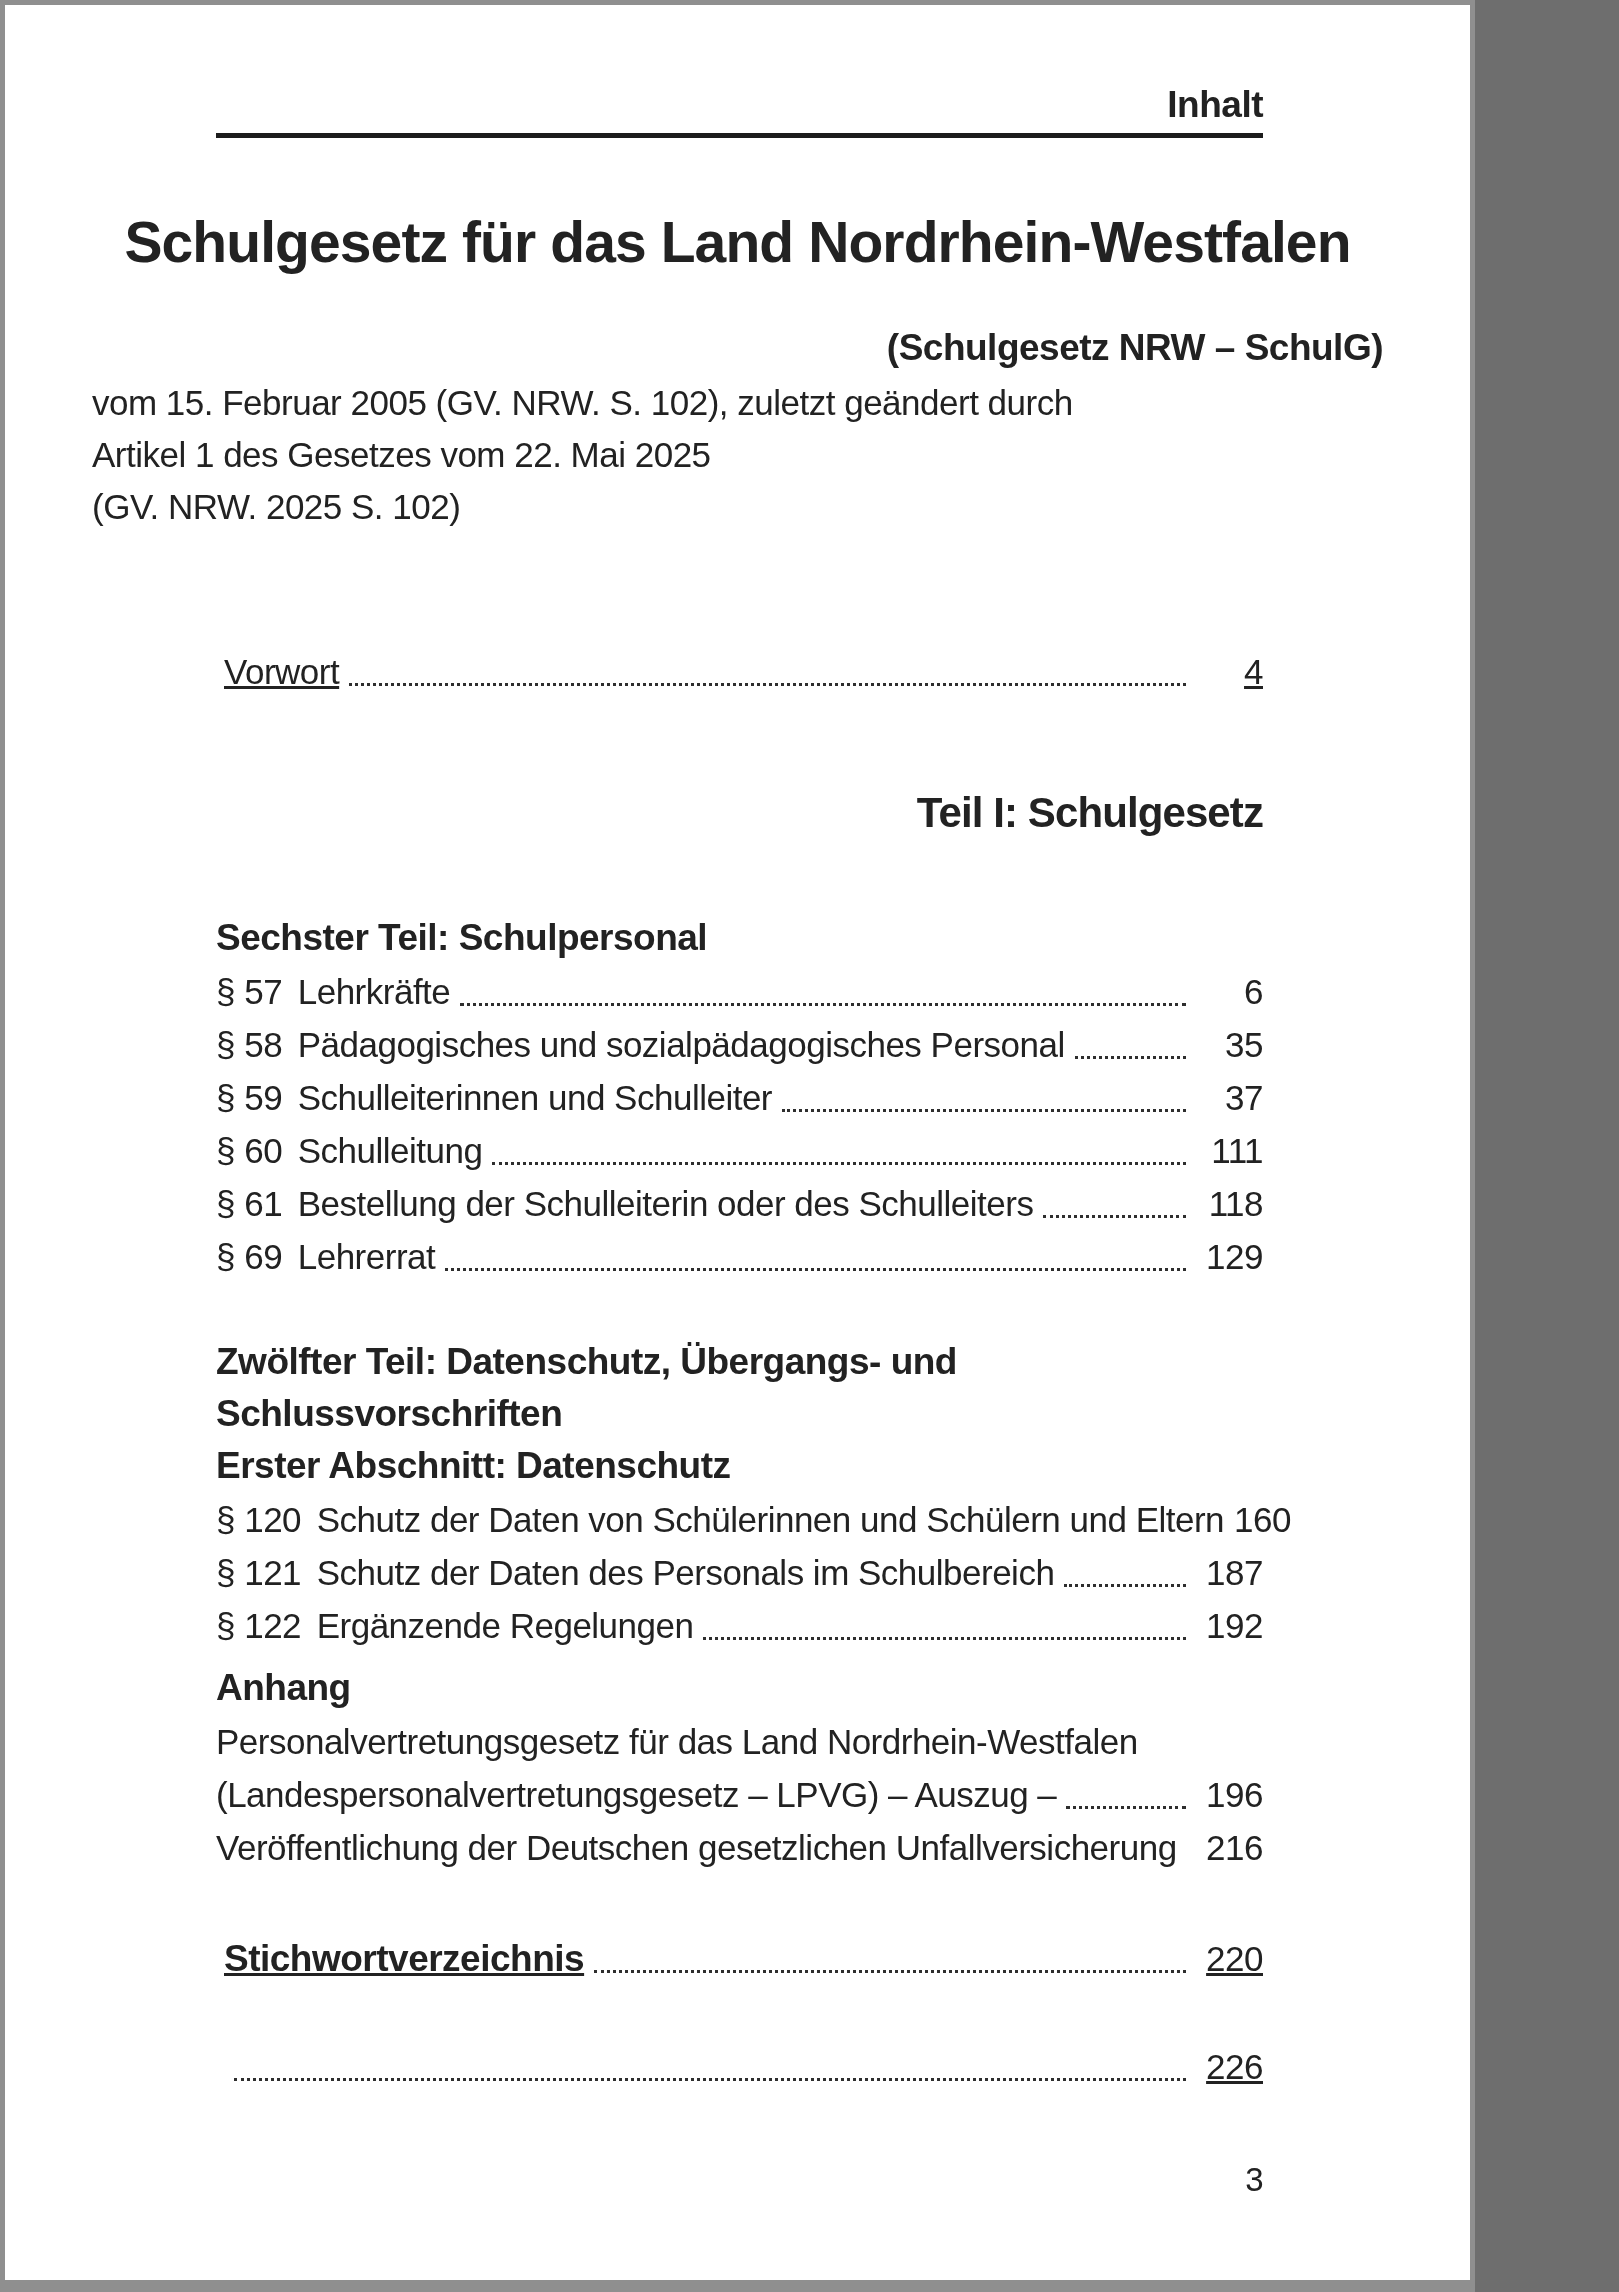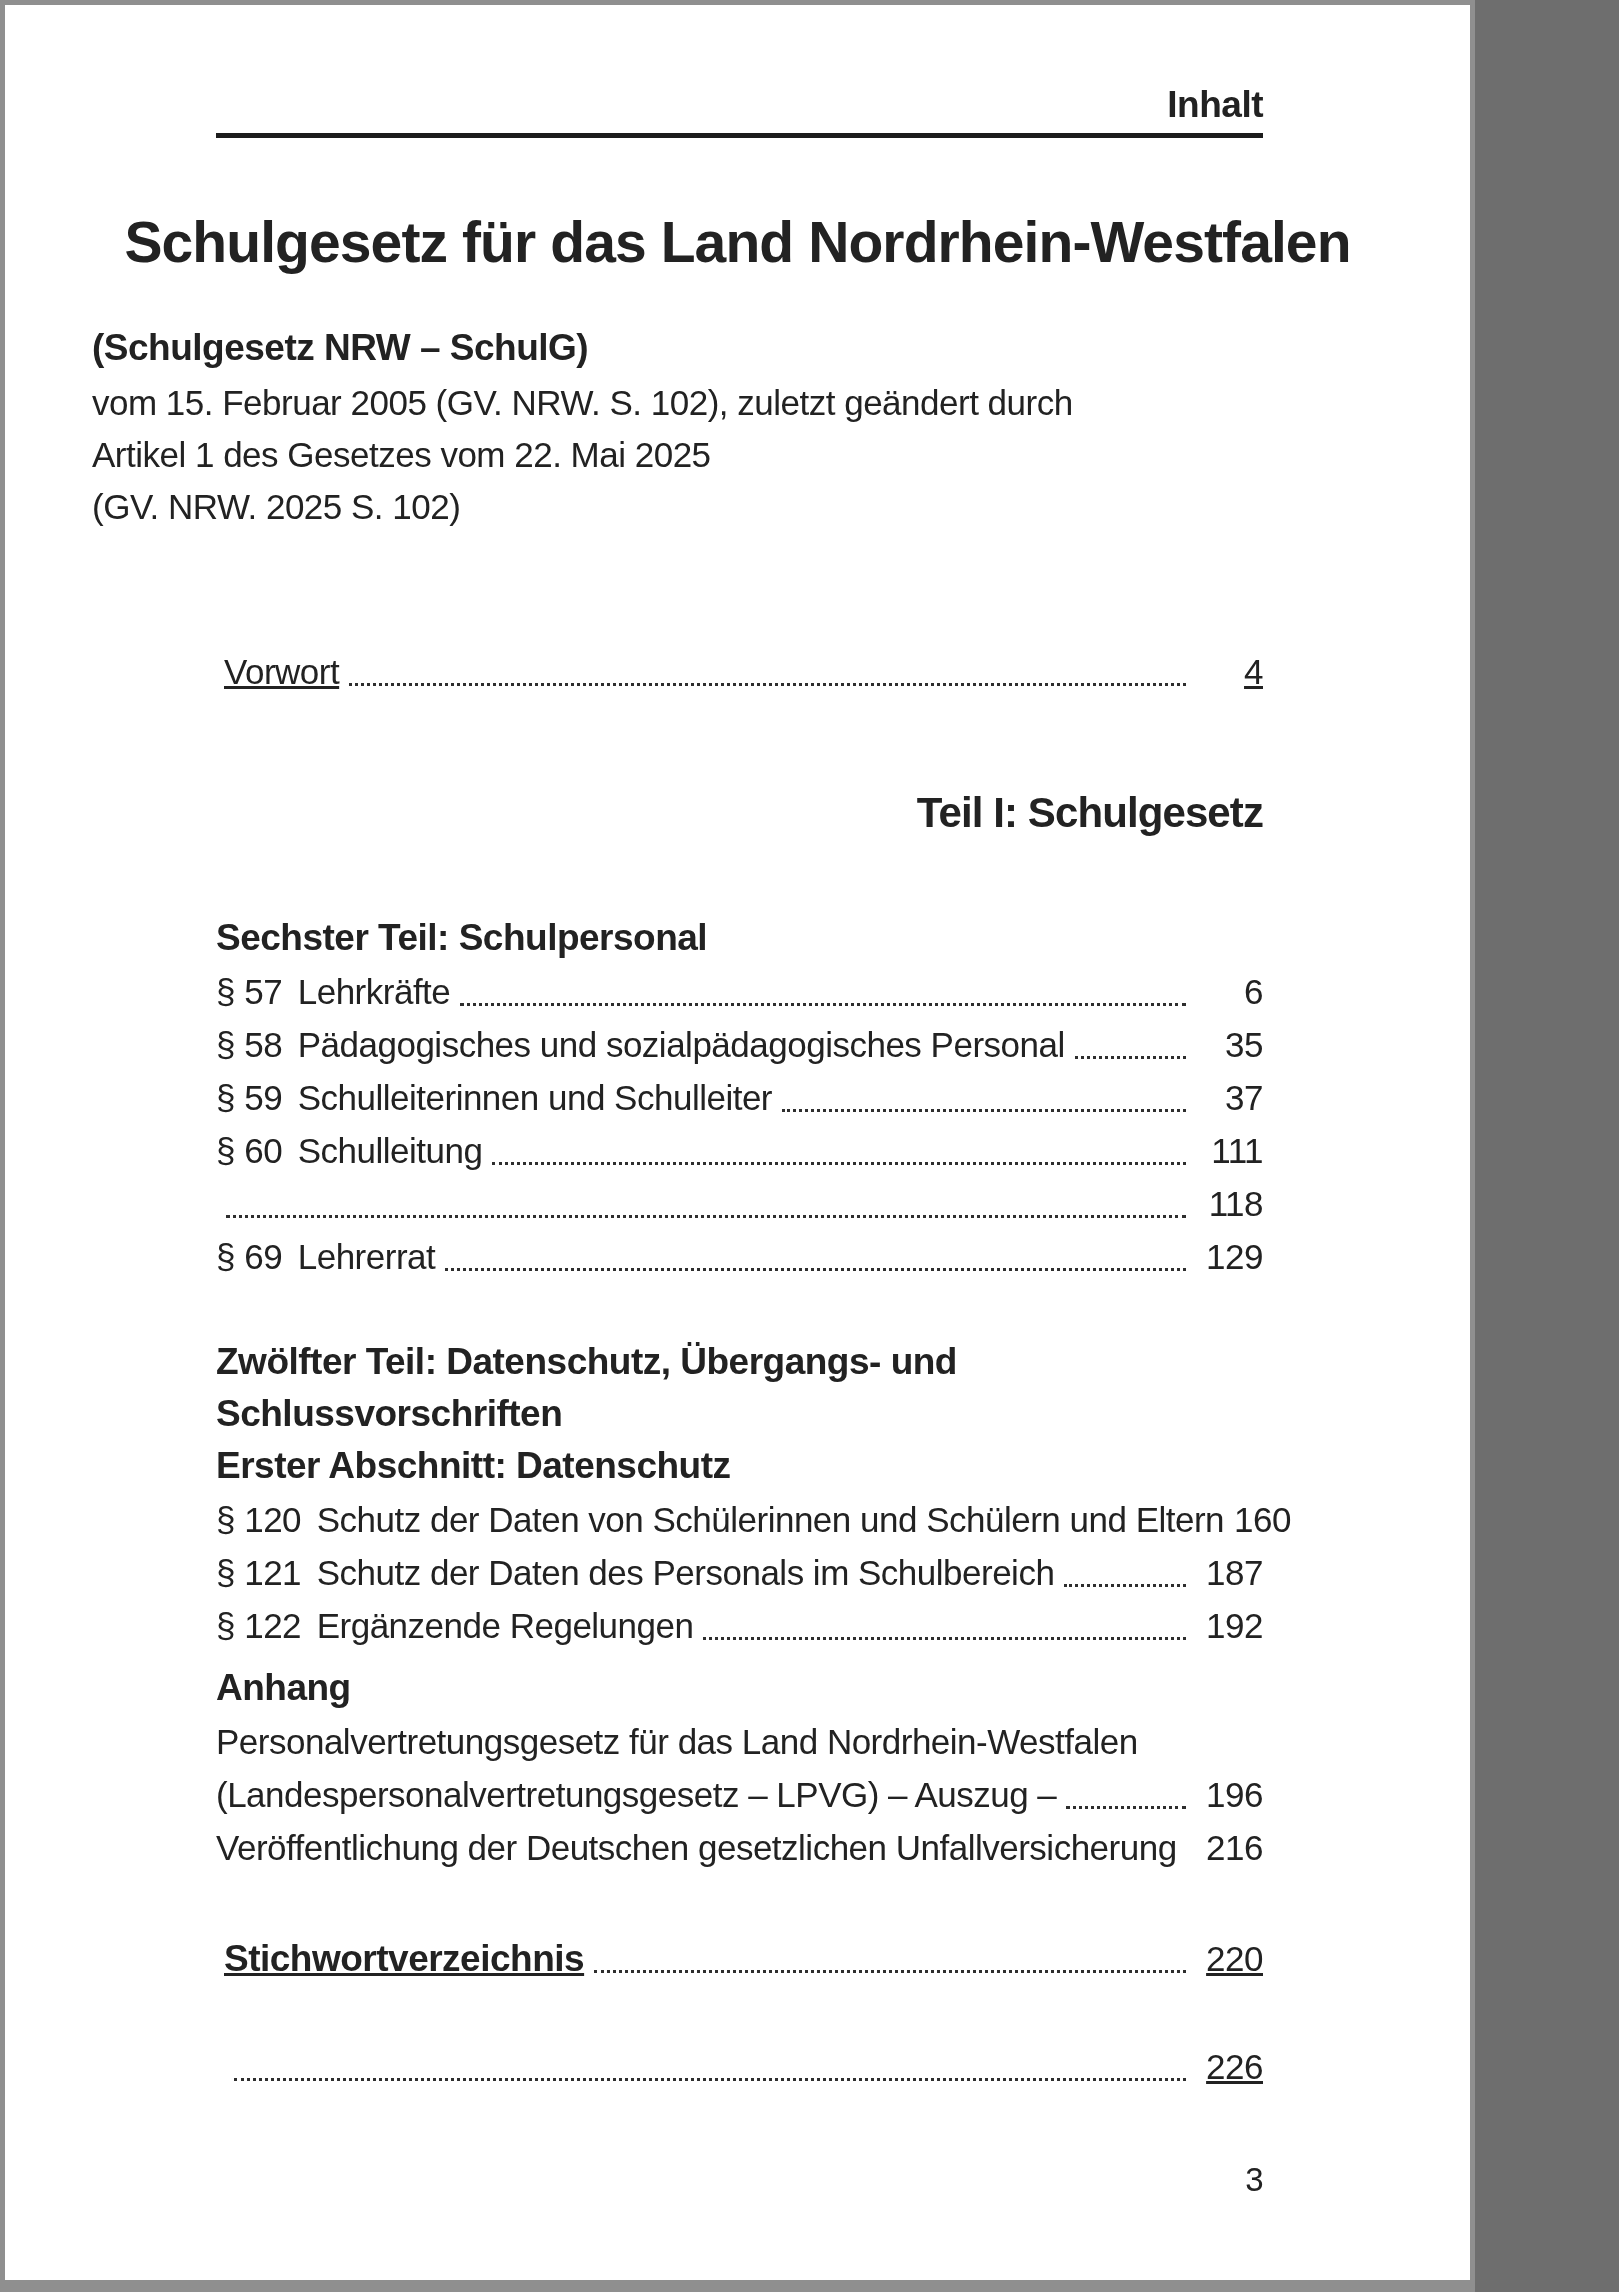--- a/index.html
+++ b/index.html
@@ -26,21 +26,21 @@
     position:absolute;top:133px;left:216px;right:212px;height:4.6px;
     background:#1c1c1c;
   }
   .book-title{
     position:absolute;top:215px;left:92px;right:92px;margin:0;
     text-align:center;font-size:57px;font-weight:bold;line-height:55px;
     letter-spacing:-0.9px;
   }
   .book-subtitle{
     position:absolute;top:325px;left:92px;right:92px;margin:0;
-    text-align:left;font-size:37px;font-weight:bold;line-height:46px;
+    text-align:right;font-size:37px;font-weight:bold;line-height:46px;
   }
   .source-lines{
     position:absolute;top:377px;left:92px;right:92px;
     font-size:35px;line-height:52px;
   }
   .part-heading{
     position:absolute;top:786px;left:216px;right:212px;margin:0;
     text-align:right;font-size:42px;font-weight:bold;line-height:53px;
     letter-spacing:-0.9px;
   }
@@ -117,20 +117,21 @@
             <span class="label"><span class="para">§ 59</span><span class="">Schulleiterinnen und Schulleiter</span></span>
             <span class="dots"></span>
             <span class="pageno">37</span>
           </div>
           <div class="row">
             <span class="label"><span class="para">§ 60</span><span class="">Schulleitung</span></span>
             <span class="dots"></span>
             <span class="pageno">111</span>
           </div>
           <div class="row">
+            <span class="label"><span class="para">§ 61</span><span class="">Bestellung der Schulleiterin oder des Schulleiters</span></span>
             <span class="dots"></span>
             <span class="pageno">118</span>
           </div>
           <div class="row">
             <span class="label"><span class="para">§ 69</span><span class="">Lehrerrat</span></span>
             <span class="dots"></span>
             <span class="pageno">129</span>
           </div>
         </div>
       </div>

